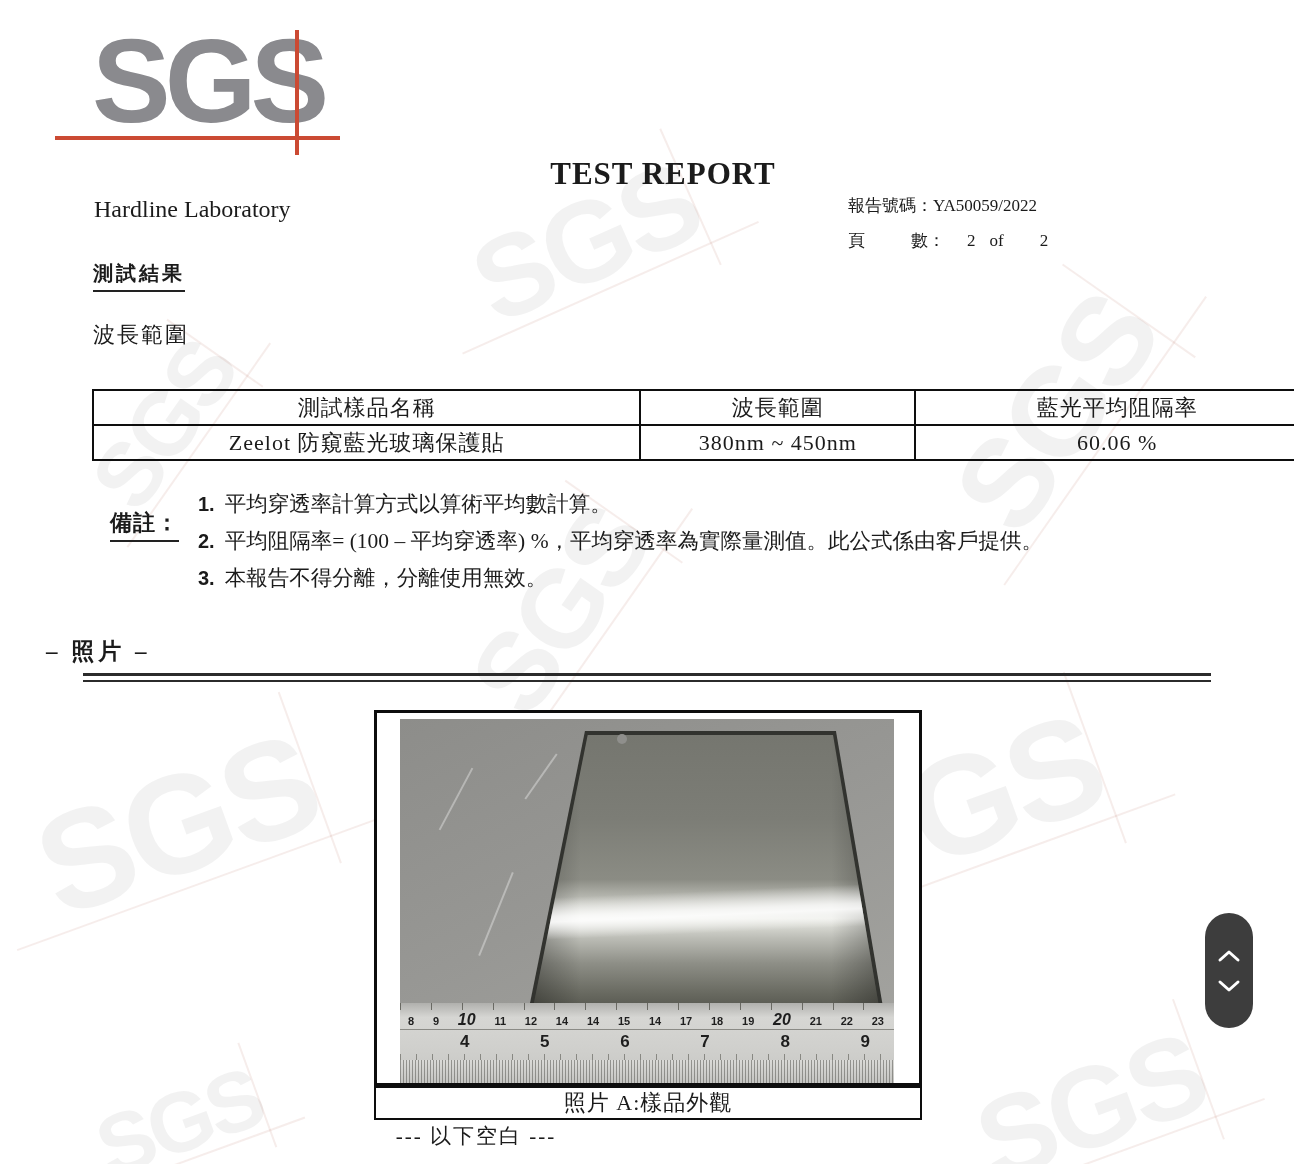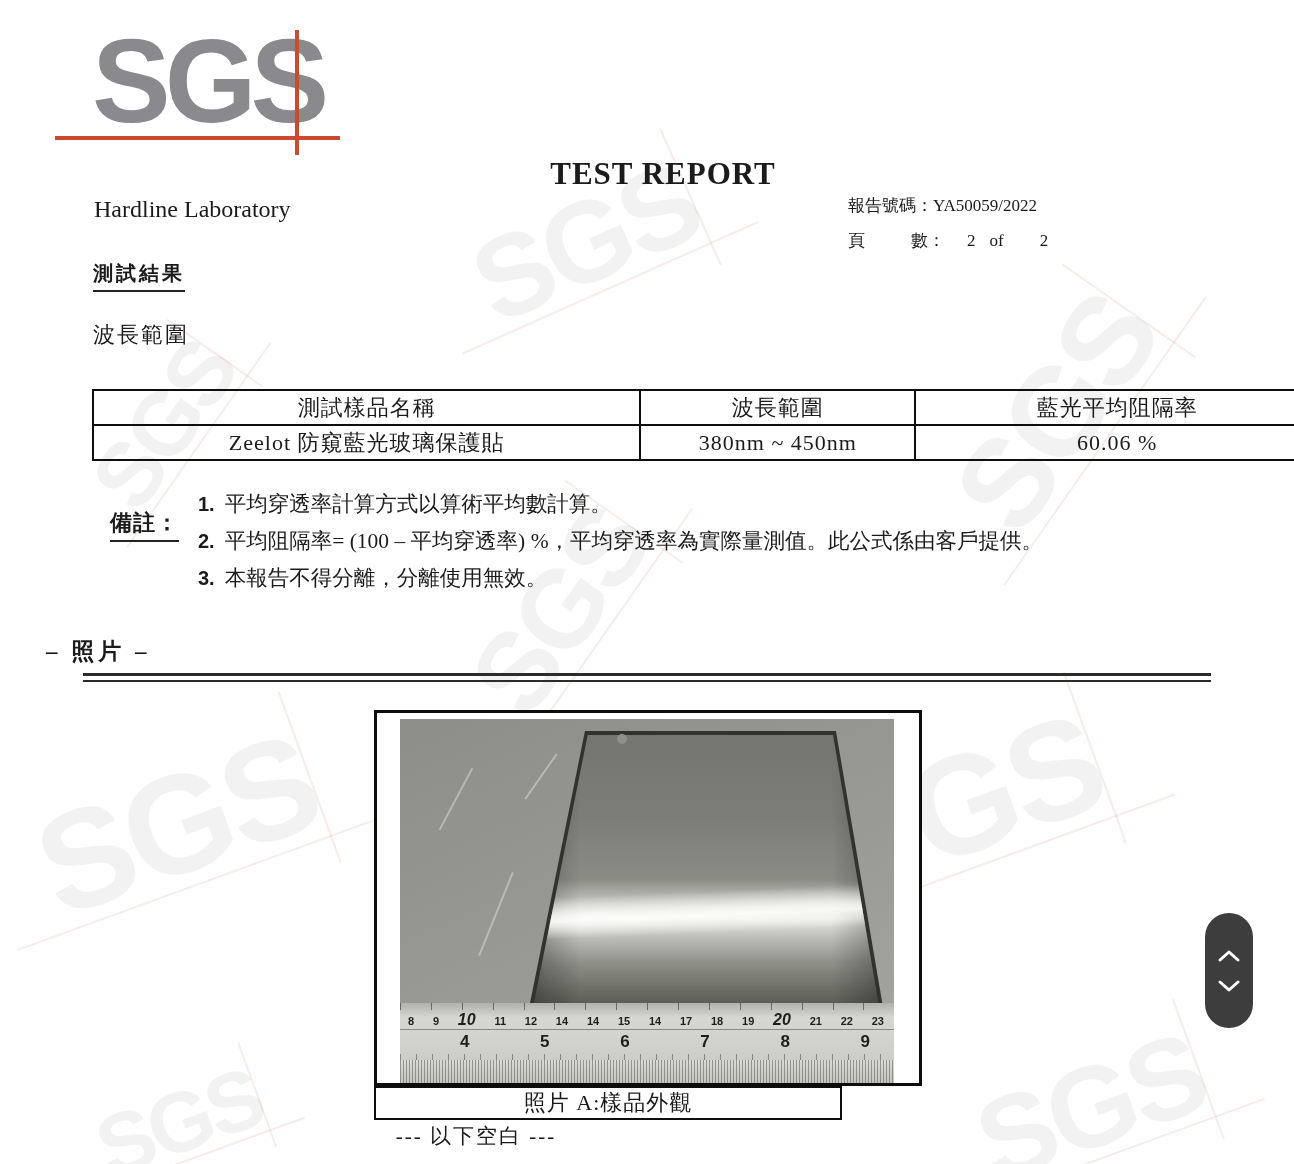--- a/index.html
+++ b/index.html
@@ -124,21 +124,21 @@
   .ruler-div{height:1px; background:#8a8a85; margin-top:1px;}
   .inch-row{padding:2px 24px 0 60px; font-size:17px; font-weight:bold; height:22px;}
   .inch-ticks{height:6px; background:repeating-linear-gradient(90deg,#6a6a64 0 1px,transparent 1px 16px); opacity:.7;}
   .hatch{
     height:26px; background:
       repeating-linear-gradient(90deg, rgba(90,90,85,0.55) 0 1px, rgba(255,255,255,0) 1px 3px),
       linear-gradient(180deg,#dadad7,#c2c2bf);
   }
 
   .photo-caption{
-    left:374px; top:1086px; width:468px; height:34px;
+    left:374px; top:1086px; width:548px; height:34px;
     border:2.5px solid #0d0d0d; box-sizing:border-box; background:#ffffff;
     display:flex; align-items:center; justify-content:center;
     font-size:22px; letter-spacing:1px;
   }
   .blank-footer{left:0; top:1122px; width:920px; text-align:center; font-size:21px; letter-spacing:2px;margin-left:16px;}
 
   
   .scroll-pill{
     left:1205px; top:913px; width:48px; height:115px; background:#3d3d3d;
     border-radius:25px; z-index:6; display:flex; flex-direction:column;

